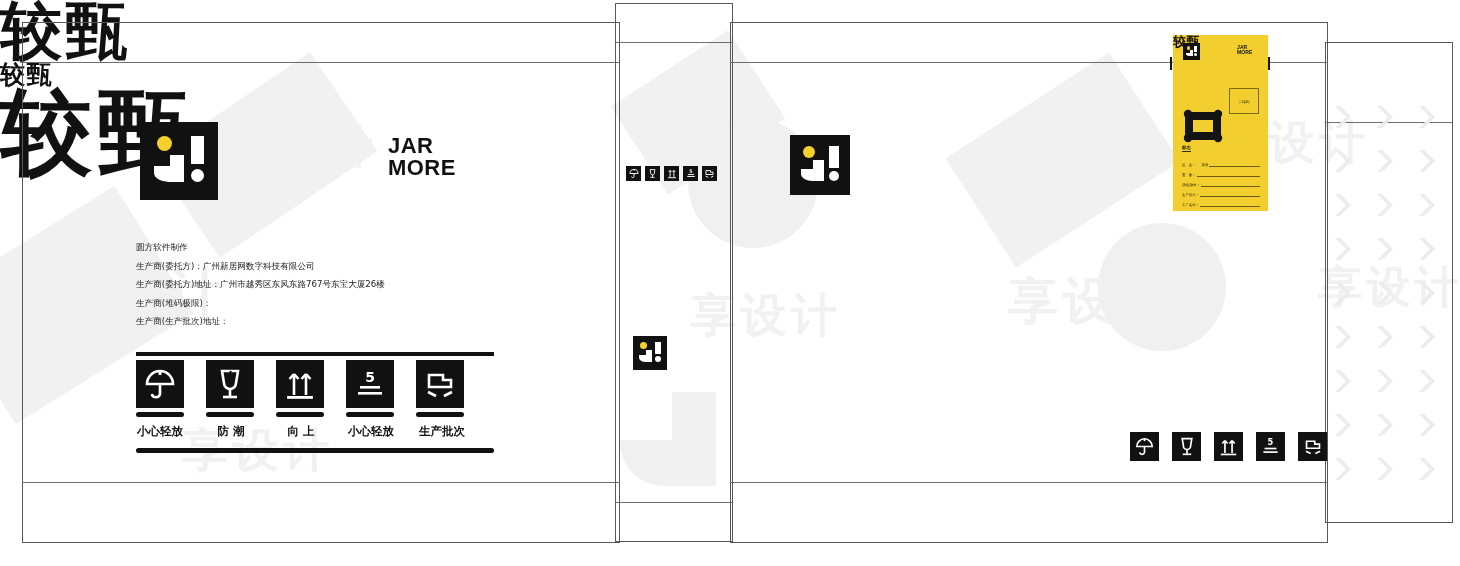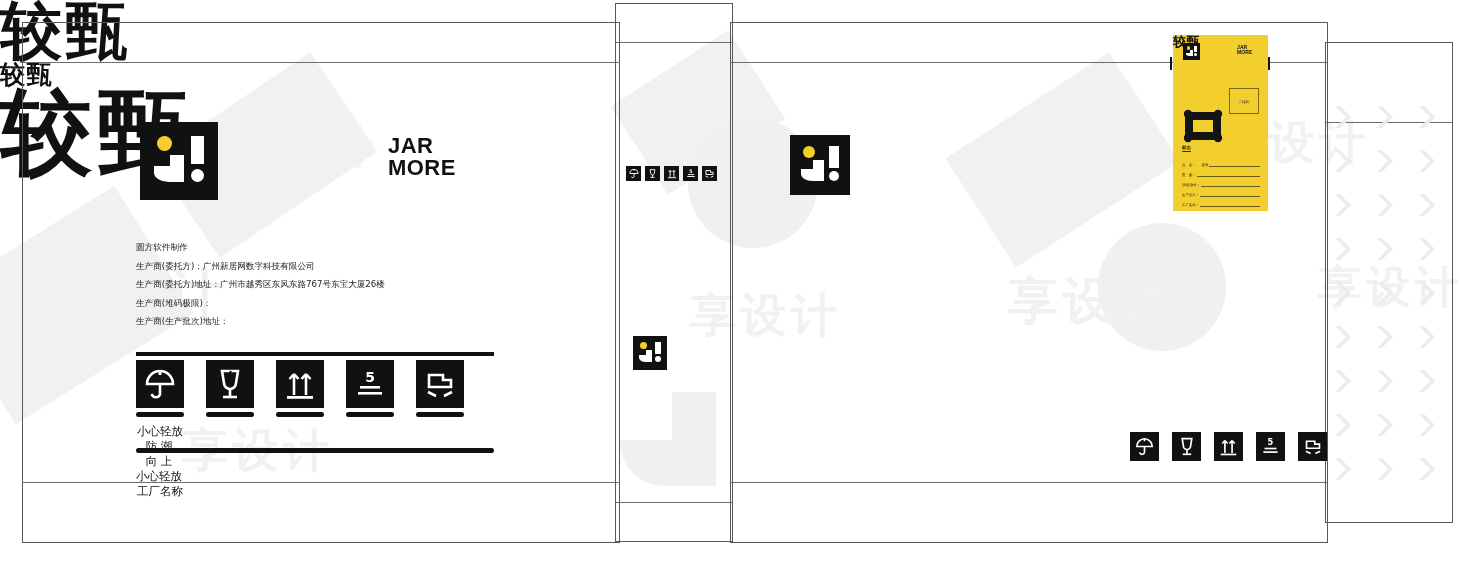--- a/index.html
+++ b/index.html
@@ -55,21 +55,21 @@
         font-family:"DejaVu Sans","Liberation Sans",sans-serif;}
   .info div{margin:0 0 6.5px 0;}
 
   
   .sym-row{position:absolute;display:flex;}
   .sym{background:#111;display:flex;align-items:center;justify-content:center;box-sizing:border-box;}
   .sym svg{display:block;}
   .sym-caption{
     position:absolute;display:flex;
     font-family:"DejaVu Sans","Liberation Sans",sans-serif;
-    font-weight:400;color:#111;flex-direction:column;
+    font-weight:700;color:#111;
   }
   .sym-caption span{text-align:center;white-space:nowrap;}
   .rule{position:absolute;background:#111;}
 
   
   .label-card{position:absolute;background:#f2cf2e;box-sizing:border-box;}
   .label-qr{position:absolute;border:1px solid #7a6a12;box-sizing:border-box;
             display:flex;align-items:center;justify-content:center;}
   .label-qr span{font-size:4px;color:#2b2410;font-family:"DejaVu Sans",sans-serif;transform:scale(.92);}
   .lf-row{position:absolute;display:flex;align-items:flex-end;}
@@ -227,21 +227,21 @@
     <div class="rule" style="left:276px;top:412px;width:48px;height:5px;border-radius:3px;"></div>
     <div class="rule" style="left:346px;top:412px;width:48px;height:5px;border-radius:3px;"></div>
     <div class="rule" style="left:416px;top:412px;width:48px;height:5px;border-radius:3px;"></div>
   </div>
 
   <div class="sym-caption" style="left:124px;top:424px;font-size:11.5px;">
     <span style="width:72px;">小心轻放</span>
     <span style="width:70px;">防 潮</span>
     <span style="width:70px;">向 上</span>
     <span style="width:70px;">小心轻放</span>
-    <span style="width:72px;">工厂名称</span>
+    <span style="width:72px;">生产批次</span>
   </div>
 
   <div class="rule" style="left:136px;top:448px;width:358px;height:5px;border-radius:3px;"></div>
 
   <div class="sym-row" style="left:626px;top:166px;gap:4px;">
     <div class="sym" style="width:15px;height:15px;">
       <svg width="10" height="11" viewBox="0 0 32 34">
         <path d="M3 17 A13 13 0 0 1 29 17 Z" fill="none" stroke="#fff" stroke-width="3"></path>
         <path d="M16 17 L16 27 A4.2 4.2 0 0 1 7.8 27" fill="none" stroke="#fff" stroke-width="3"></path>
         <rect x="14.6" y="3" width="3" height="5" fill="#fff"></rect>

